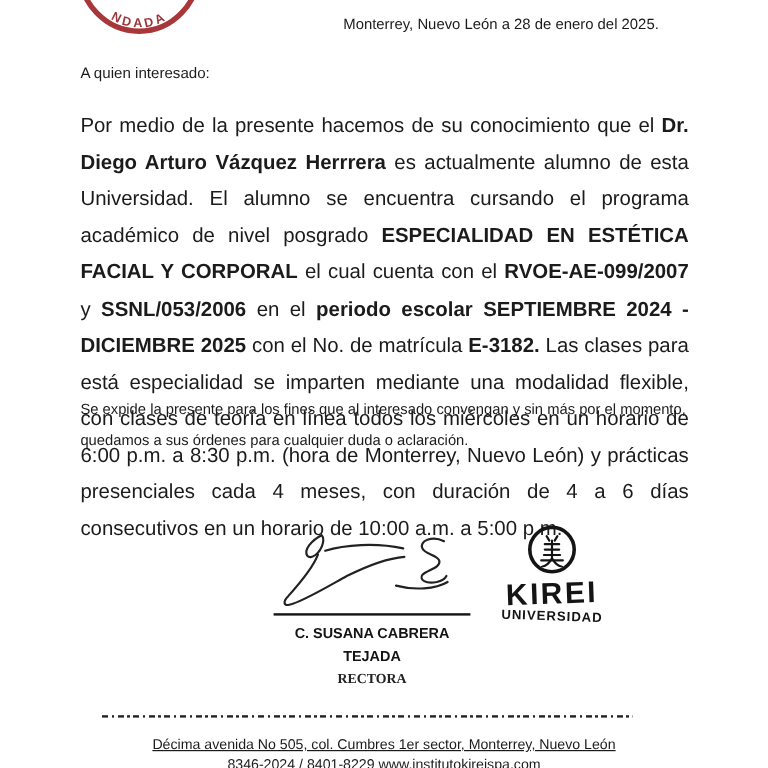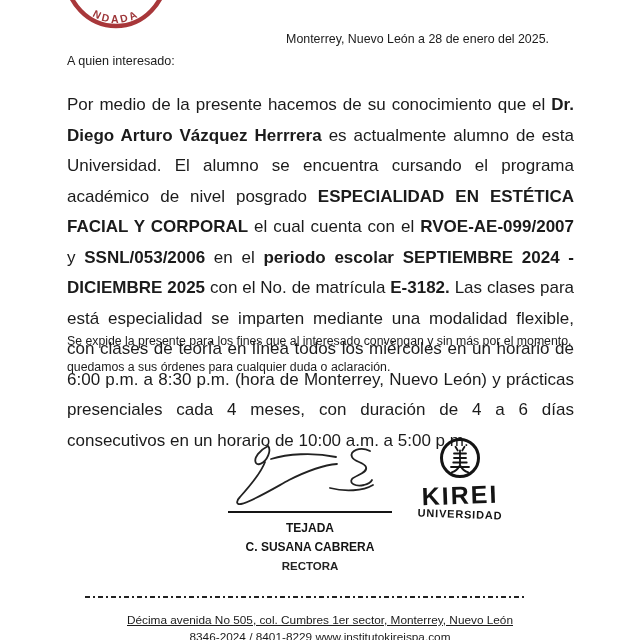--- a/index.html
+++ b/index.html
@@ -12,21 +12,21 @@
     height: 640px;
     margin: 0 auto;
     background: #ffffff;
     overflow: hidden;
   }
 
   
   .seal { position: absolute; left: 58px; top: 0; width: 116px; height: 32px; }
 
   .date-line {
-    position: absolute; top: 32px; left: 0; right: 91px;
+    position: absolute; top: 13px; left: 0; right: 91px;
     text-align: right; font-size: 12.4px; color: #1b1b1b;
   }
 
   .salutation {
     position: absolute; top: 54px; left: 67px;
     font-size: 12.6px; color: #1b1b1b;
   }
 
   .para1 {
     position: absolute; top: 90px; left: 67px; width: 507px;
@@ -42,21 +42,21 @@
   .signature-svg { position: absolute; left: 223px; top: 430px; }
   .signature-rule {
     position: absolute; left: 228px; top: 511px; width: 164px; height: 2px;
     background: #151515;
   }
   .signer-block {
     position: absolute; left: 210px; top: 519px; width: 200px;
     text-align: center; line-height: 19px;
   }
   .signer-name { font-size: 12px; font-weight: bold; color: #141414; }
-  .signer-title { font-size: 11.5px; font-weight: bold; color: #232323; }
+  .signer-title { font-size: 11.5px; font-weight: bold; color: #232323; font-family: Liberation Serif, serif; }
 
   .kirei-logo {
     position: absolute; left: 408px; top: 438px; width: 104px;
     text-align: center;
   }
   .kanji-circle {
     width: 40px; height: 40px; margin: 0 auto;
     border: 3px solid #141414; border-radius: 50%;
     display: flex; align-items: center; justify-content: center;
   }
@@ -117,22 +117,22 @@
       <path d="M42 32 C38 43 26 57 17 67 C13 71 13 75 18 74 C28 72 48 60 66 50 C86 40 102 35 114 34"></path>
       <path d="M48 29 C64 24 90 22 113 27"></path>
       <path d="M147 21 C137 16 126 21 129 27 C131 32 141 32 143 37 C145 43 133 45 129 49 C126 53 132 57 141 55 C145 54 148 52 149 50"></path>
       <path d="M150 55 C140 61 122 62 107 58"></path>
     </g>
   </svg>
 
   <div class="signature-rule"></div>
 
   <div class="signer-block">
+    <div class="signer-name">C. SUSANA CABRERA</div>
     <div class="signer-name">TEJADA</div>
-    <div class="signer-name">C. SUSANA CABRERA</div>
     <div class="signer-title">RECTORA</div>
   </div>
 
   <div class="kirei-logo">
     <div class="kanji-circle">
       <svg width="30" height="30" viewBox="0 0 40 40" aria-hidden="true">
         <g fill="none" stroke="#141414" stroke-width="2.4" stroke-linecap="round">
           <path d="M14 5 L17 10"></path>
           <path d="M26 5 L23 10"></path>
           <path d="M12 14 H28"></path>

